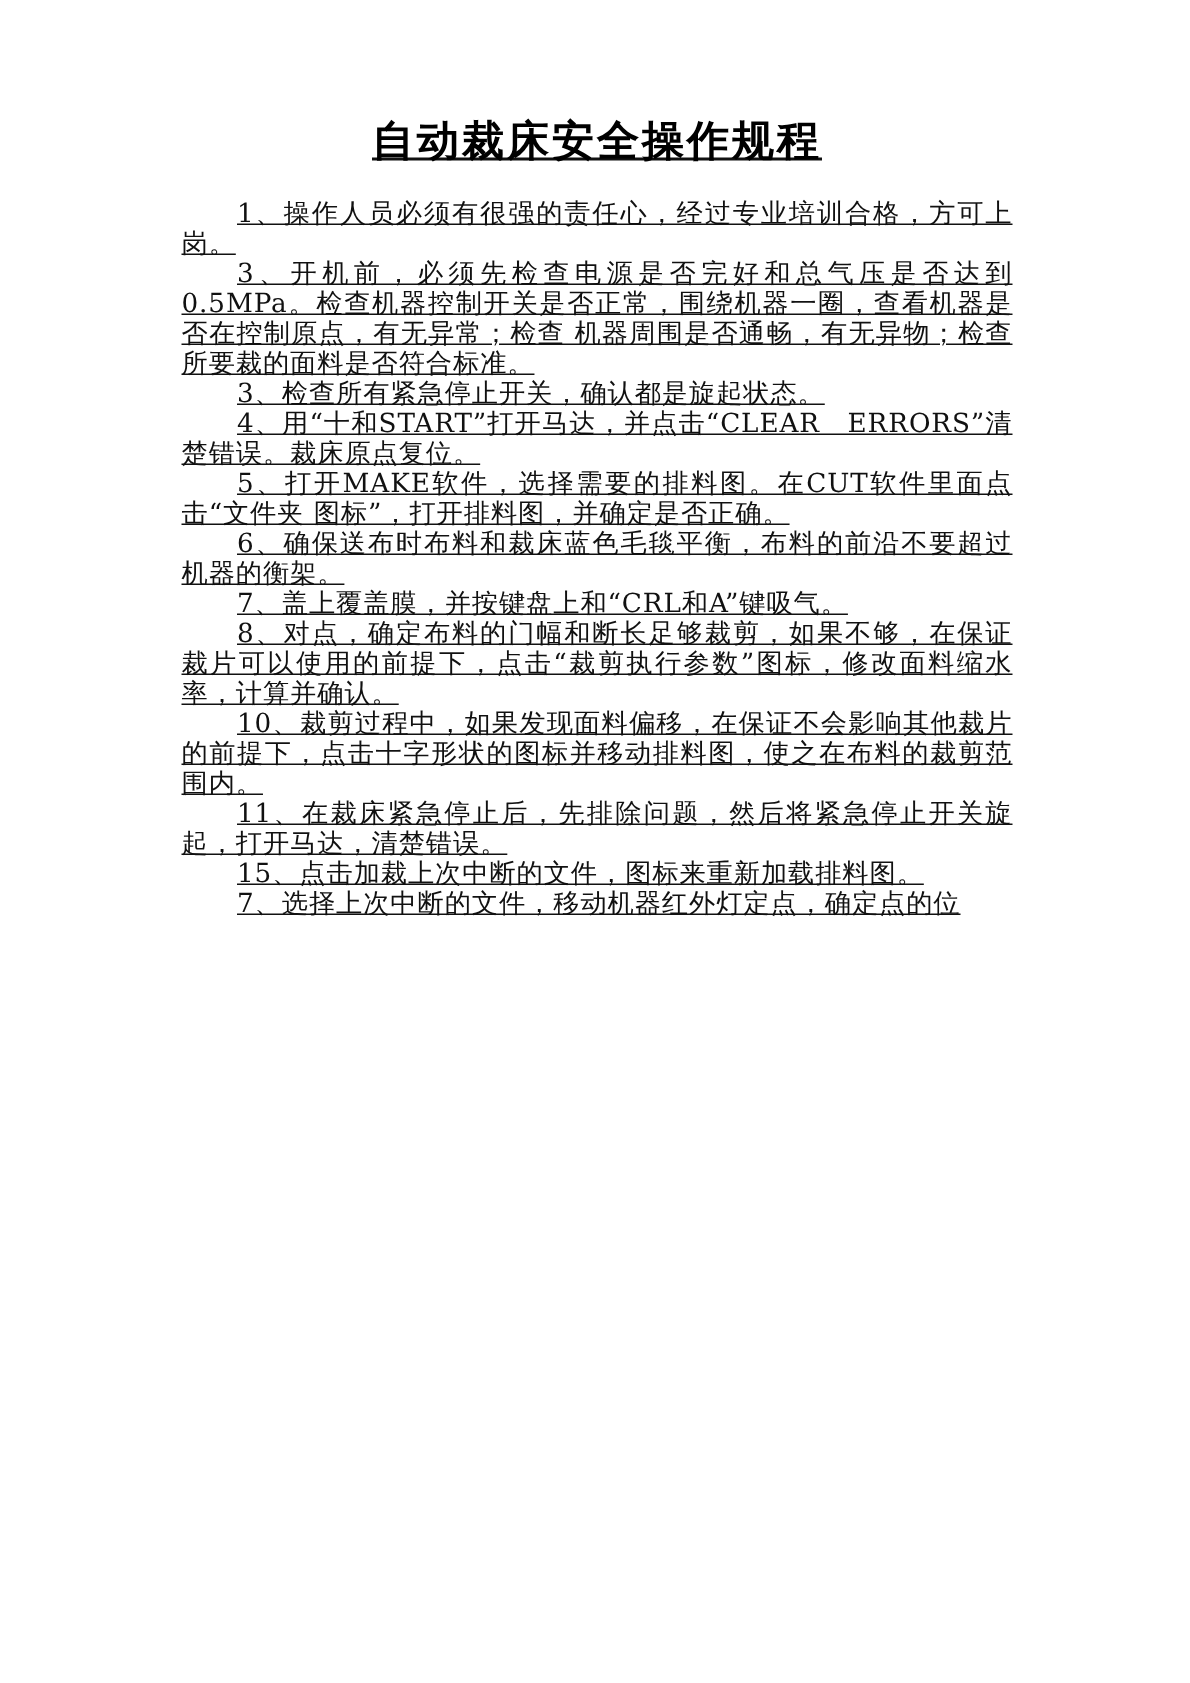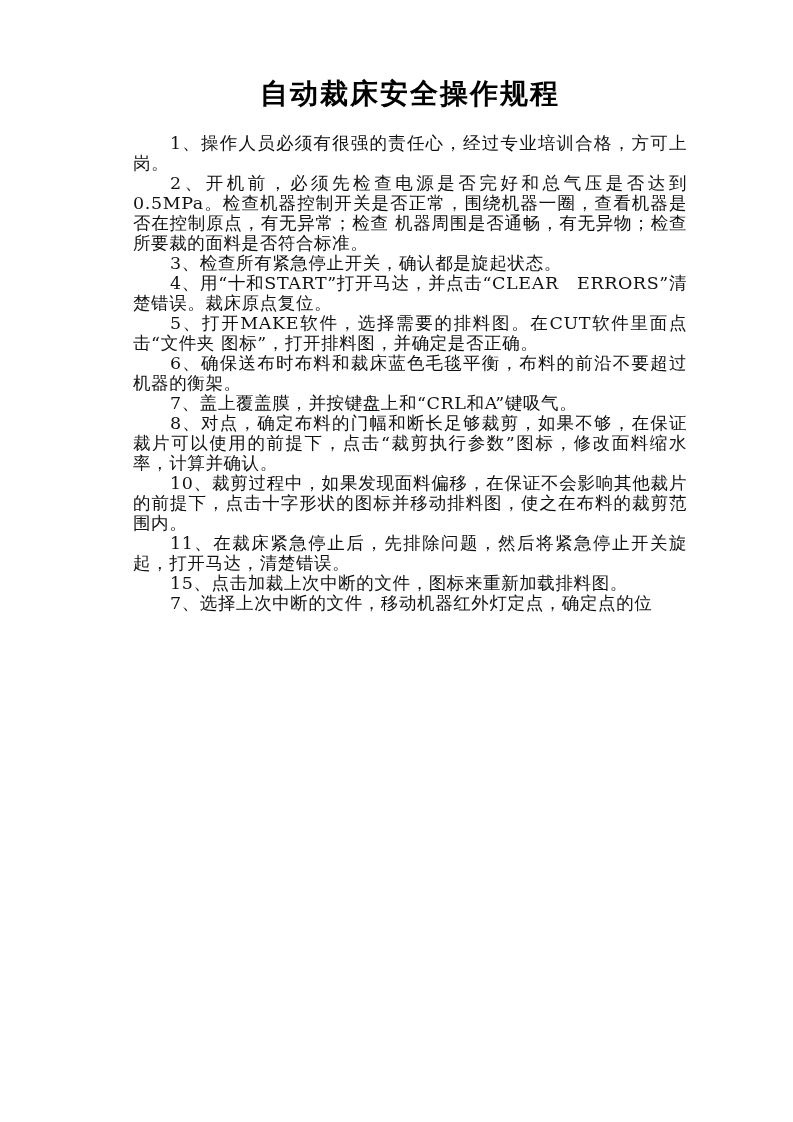--- a/index.html
+++ b/index.html
@@ -1,38 +1,38 @@
 <!DOCTYPE html>
 <html><head>
 <meta charset="utf-8">
 <style>
   html, body { margin: 0; padding: 0; background: #ffffff; }
   body { width: 793px; height: 1122px; position: relative; overflow: hidden; }
-  .page { position: absolute; left: 133px; top: 72px; width: 554px; color: #111; }
+  .page { position: absolute; left: 121px; top: 72px; width: 554px; color: #111; text-decoration: underline; }
   .title {
     font-family: "DejaVu Sans", sans-serif;
     font-size: 28px; font-weight: bold; letter-spacing: 2px;
     text-align: center; margin: 0 0 17px 0; height: 44px; line-height: 44px;
     color: #000;
   }
   .para {
     font-family: "DejaVu Serif", serif;
     font-size: 17.5px; line-height: 20px;
     text-indent: 37px; margin: 0;
     text-align: justify; text-justify: inter-ideograph;
     letter-spacing: 0.6px;
   }
 </style>
 </head>
 <body>
 
 <div class="page">
   <h1 class="title">自动裁床安全操作规程</h1>
   <p class="para">1、操作人员必须有很强的责任心，经过专业培训合格，方可上岗。</p>
-  <p class="para">2、开机前，必须先检查电源是否完好和总气压是否达到0.5MPa。检查机器控制开关是否正常，围绕机器一圈，查看机器是否在控制原点，有无异常；检查 机器周围是否通畅，有无异物；检查所要裁的面料是否符合标准。</p>
+  <p class="para">3、开机前，必须先检查电源是否完好和总气压是否达到0.5MPa。检查机器控制开关是否正常，围绕机器一圈，查看机器是否在控制原点，有无异常；检查 机器周围是否通畅，有无异物；检查所要裁的面料是否符合标准。</p>
   <p class="para">3、检查所有紧急停止开关，确认都是旋起状态。</p>
   <p class="para">4、用“十和START”打开马达，并点击“CLEAR　ERRORS”清楚错误。裁床原点复位。</p>
   <p class="para">5、打开MAKE软件，选择需要的排料图。在CUT软件里面点击“文件夹 图标”，打开排料图，并确定是否正确。</p>
   <p class="para">6、确保送布时布料和裁床蓝色毛毯平衡，布料的前沿不要超过机器的衡架。</p>
   <p class="para">7、盖上覆盖膜，并按键盘上和“CRL和A”键吸气。</p>
   <p class="para">8、对点，确定布料的门幅和断长足够裁剪，如果不够，在保证裁片可以使用的前提下，点击“裁剪执行参数”图标，修改面料缩水率，计算并确认。</p>
   <p class="para">10、裁剪过程中，如果发现面料偏移，在保证不会影响其他裁片的前提下，点击十字形状的图标并移动排料图，使之在布料的裁剪范围内。</p>
   <p class="para">11、在裁床紧急停止后，先排除问题，然后将紧急停止开关旋起，打开马达，清楚错误。</p>
   <p class="para">15、点击加裁上次中断的文件，图标来重新加载排料图。</p>
   <p class="para">7、选择上次中断的文件，移动机器红外灯定点，确定点的位</p>

